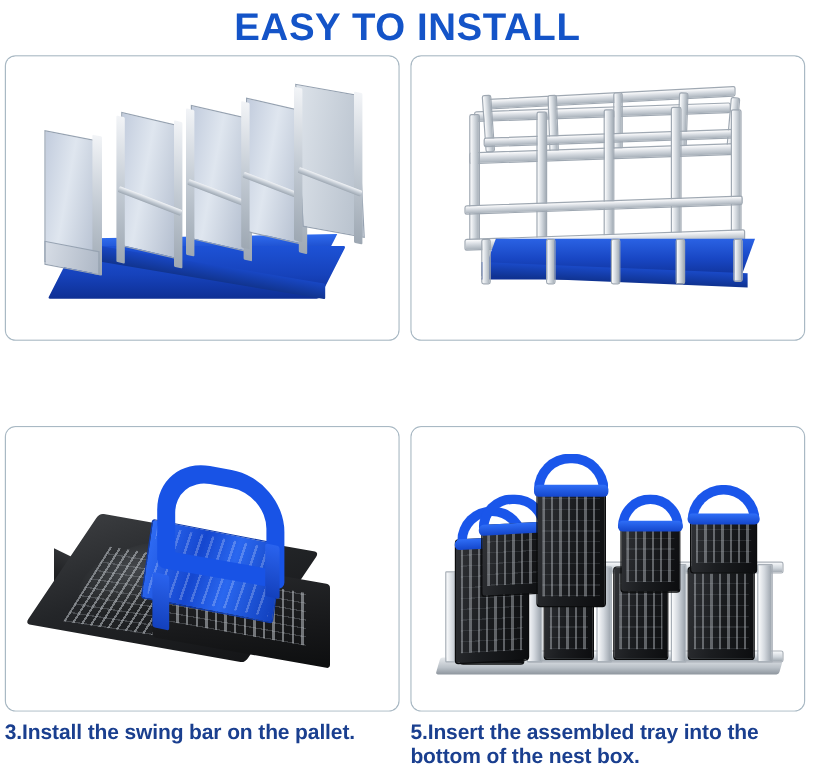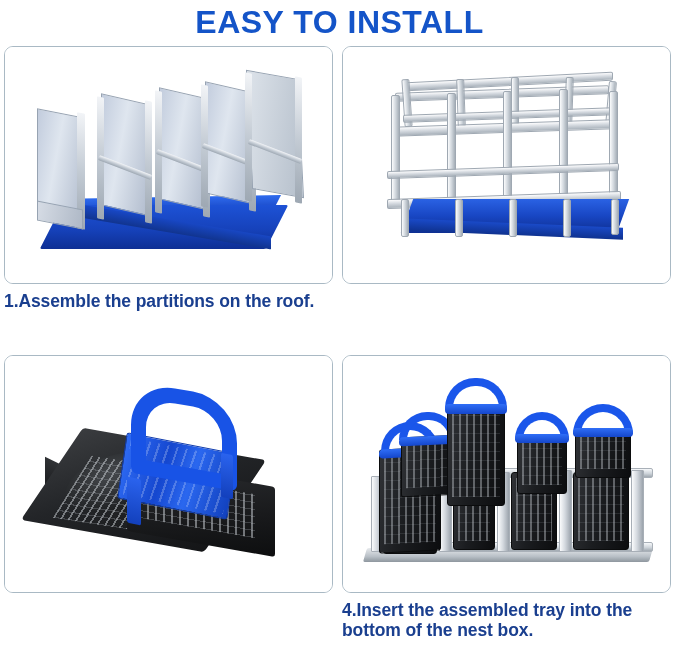--- a/index.html
+++ b/index.html
@@ -293,21 +293,20 @@
           <div class="p1-rail" style="left:244px; top:42px; width:7px; height:122px; transform:skewY(13deg);"></div>
           <div class="p1-rail" style="left:196px; top:106px; width:56px; height:5px; transform:rotate(21deg);"></div>
 
           <div class="p1-panelface" style="left:244px; top:28px; width:52px; height:118px; transform:skewY(13deg) rotate(-3deg); background:linear-gradient(100deg,#dde3ea,#b5bfcb);"></div>
           <div class="p1-rail" style="left:240px; top:26px; width:7px; height:128px; transform:skewY(13deg);"></div>
           <div class="p1-rail" style="left:290px; top:30px; width:7px; height:126px; transform:skewY(13deg);"></div>
           <div class="p1-rail" style="left:242px; top:102px; width:56px; height:5px; transform:rotate(21deg);"></div>
 
         </div>
       </div>
-      <div class="caption">1.Assemble the partitions on the roof.</div>
     </div>
 
     <div class="cell c2">
       <div class="photo-frame">
         <div class="stage">
 
           <div class="p2-bar" style="left:62px; top:30px; width:208px; height:9px; transform:skewY(-3deg);"></div>
           <div class="p2-bar" style="left:52px; top:42px; width:214px; height:9px; transform:skewY(-2deg);"></div>
 
           <div class="p2-bar v" style="left:60px; top:32px; width:8px; height:48px; transform:rotate(-4deg);"></div>
@@ -357,20 +356,21 @@
           <div class="p3-handle-plate">
             <div class="p3-handle-ribs"></div>
           </div>
           <div class="p3-handle-outer"></div>
 
           <div style="position:absolute; left:122px; top:122px; width:14px; height:46px; background:linear-gradient(180deg,#2a63ee,#1340bc); transform:skewY(12deg); border-radius:2px;"></div>
           <div style="position:absolute; left:216px; top:98px; width:12px; height:44px; background:linear-gradient(180deg,#2a63ee,#1340bc); transform:skewY(12deg); border-radius:2px;"></div>
 
         </div>
       </div>
+      <div class="caption">3.Install the swing bar on the pallet.</div>
     </div>
 
     <div class="cell c4">
       <div class="photo-frame">
         <div class="stage">
 
           <div class="p4-floor"></div>
 
           <div class="p4-beam" style="left:150px; top:112px; width:160px; height:10px;"></div>
           <div class="p4-beam" style="left:96px; top:186px; width:214px; height:10px;"></div>
@@ -419,17 +419,17 @@
           <div class="p4-hbar" style="left:172px; top:78px; width:54px; height:9px;"></div>
 
           <div class="p4-tray" style="left:232px; top:74px; width:56px; height:48px;">
             <div class="vents"></div>
           </div>
           <div class="p4-handle" style="left:230px; top:48px; width:60px; height:30px;"></div>
           <div class="p4-hbar" style="left:230px; top:72px; width:60px; height:9px;"></div>
 
         </div>
       </div>
-      <div class="caption">4.Insert the assembled tray into the bottom of the nest box.</div>
+      <div class="caption">5.Insert the assembled tray into the bottom of the nest box.</div>
     </div>
 
   </div>
 </div>
 
 </body></html>

